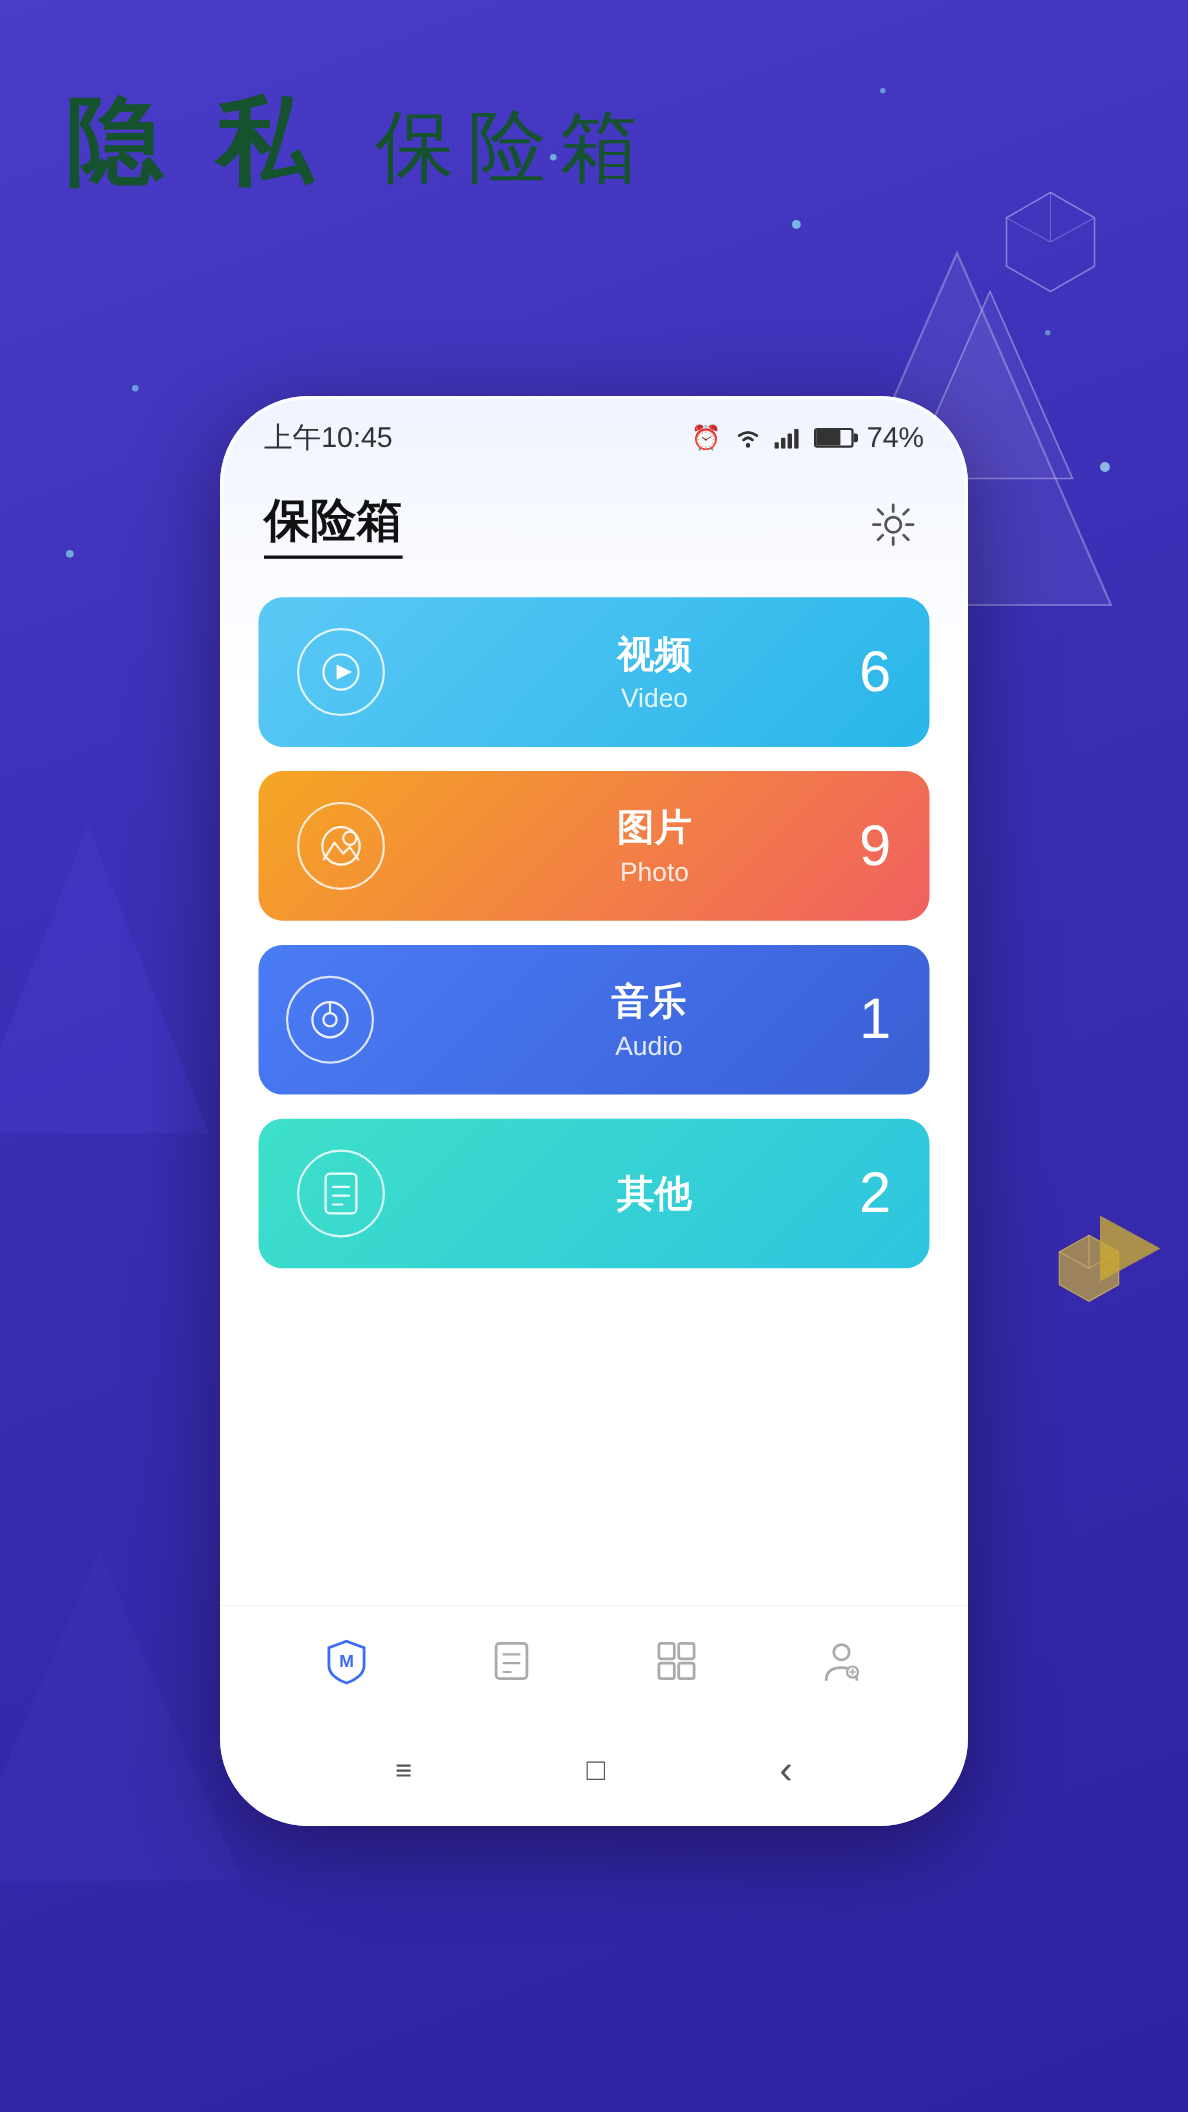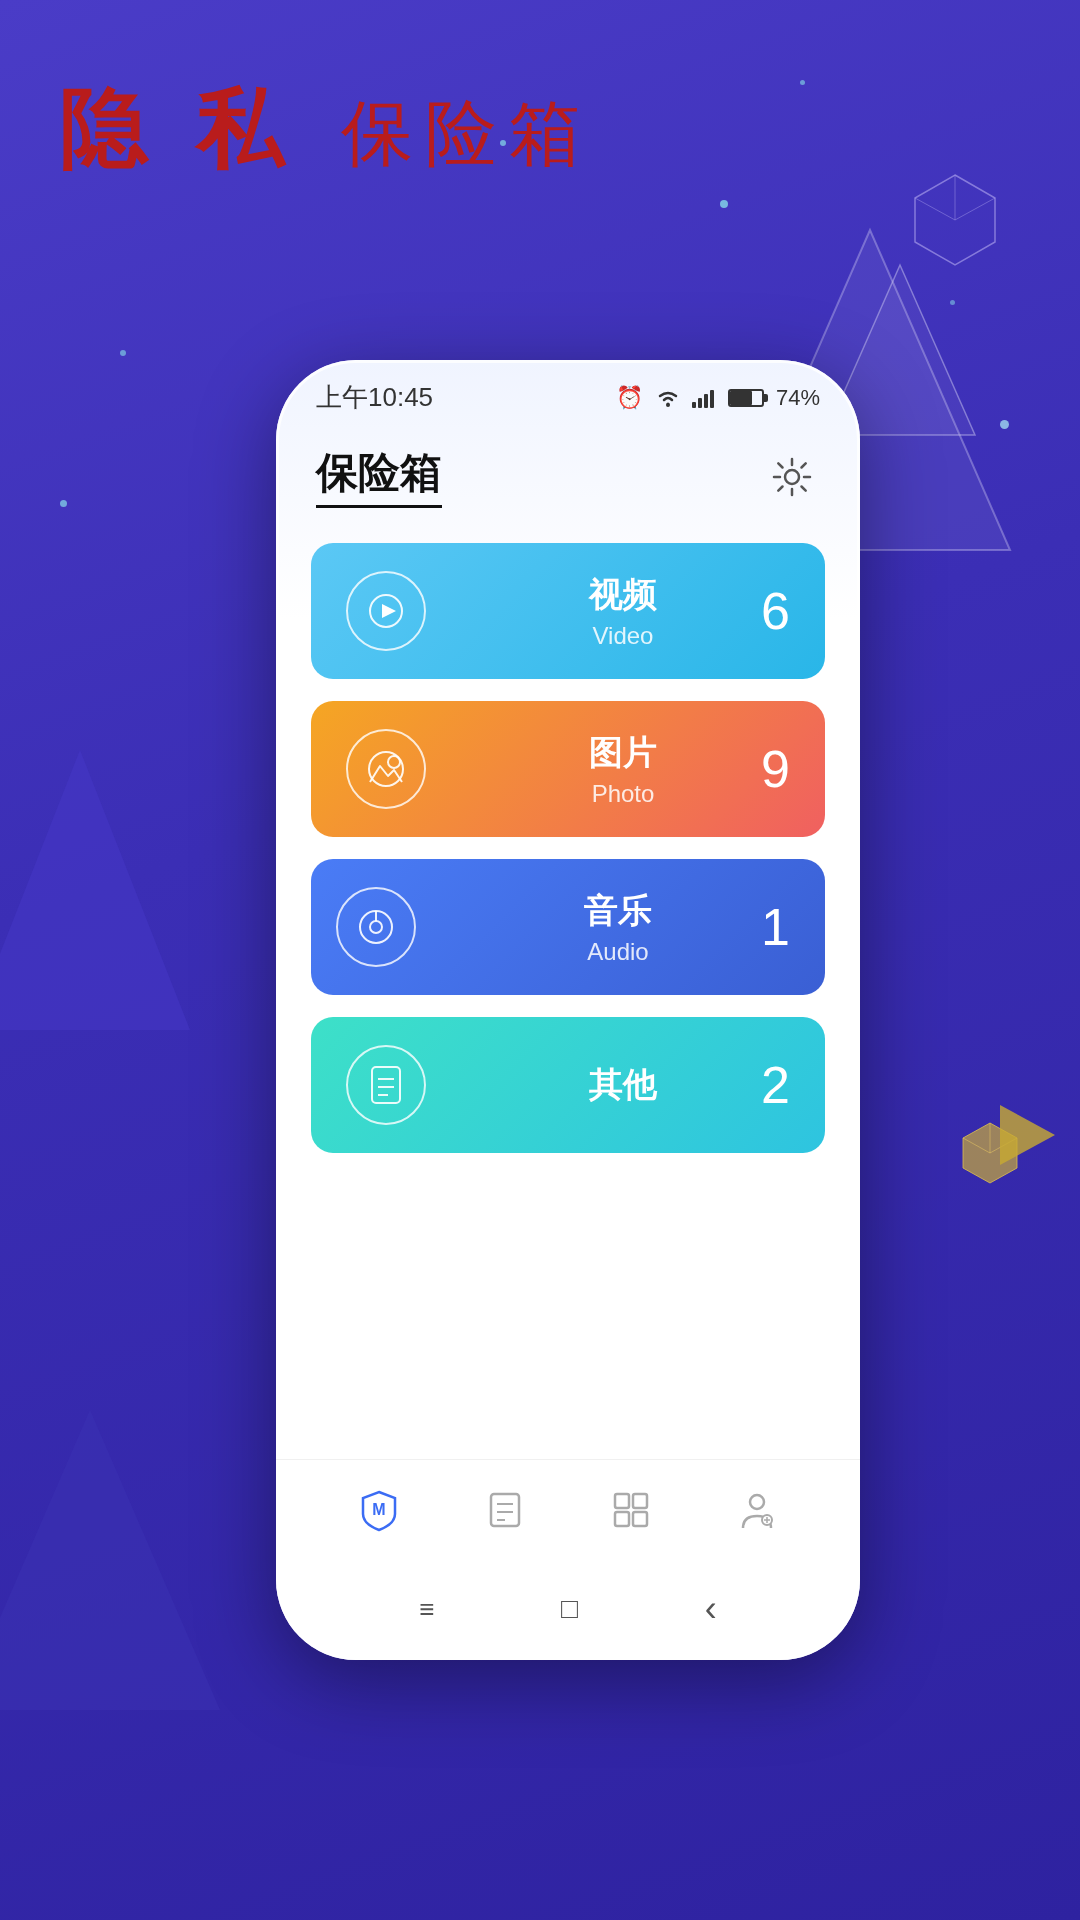--- a/index.html
+++ b/index.html
@@ -30,21 +30,21 @@
       position: absolute;
       background: #7ec8e3;
       border-radius: 50%;
     }
 
     
     .header-text {
       position: absolute;
       top: 80px;
       left: 60px;
-      color: #b91c1c;
+      color: #14532d;
     }
 
     .header-line1 {
       font-size: 88px;
       font-weight: 300;
       letter-spacing: 12px;
       line-height: 1.1;
     }
 
     .header-line1 .bold-part {
@@ -57,27 +57,26 @@
       letter-spacing: 8px;
       margin-top: 10px;
     }
 
     
     .phone-mockup {
       position: absolute;
       top: 360px;
       left: 50%;
       transform: translateX(-50%);
-      width: 584px;
+      width: 680px;
       height: 1300px;
       background: linear-gradient(180deg, #f0f4ff 0%, #ffffff 20%);
       border-radius: 80px;
       box-shadow: 0 20px 80px rgba(0,0,0,0.4), inset 0 0 0 3px rgba(255,255,255,0.8);
       overflow: hidden;
-      margin-left: 28px;
     }
 
     
     .status-bar {
       display: flex;
       justify-content: space-between;
       align-items: center;
       padding: 20px 40px 10px;
       font-size: 24px;
       color: #333;
@@ -347,21 +346,21 @@
         <rect x="0" y="14" width="4" height="6" fill="#333" rx="1"></rect>
         <rect x="6" y="10" width="4" height="10" fill="#333" rx="1"></rect>
         <rect x="12" y="6" width="4" height="14" fill="#333" rx="1"></rect>
         <rect x="18" y="2" width="4" height="18" fill="#333" rx="1"></rect>
       </svg>
 
       <div class="battery-bar">
         <div class="battery-icon">
             <div class="battery-fill"></div>
           </div>
-        <span style="margin-left:8px;font-size:22px;">74%</span>
+        <span style="margin-left:8px;font-size:26px;">74%</span>
       </div>
     </div>
   </div>
 
   <div class="app-header">
     <span class="app-title">保险箱</span>
     <div class="gear-btn">
       <svg width="44" height="44" viewBox="0 0 44 44">
         <circle cx="22" cy="22" r="7" fill="none" stroke="#555" stroke-width="2.5"></circle>
         <path d="M22 4 L22 10 M22 34 L22 40 M4 22 L10 22 M34 22 L40 22 M8.3 8.3 L12.5 12.5 M31.5 31.5 L35.7 35.7 M35.7 8.3 L31.5 12.5 M12.5 31.5 L8.3 35.7" stroke="#555" stroke-width="2.5" stroke-linecap="round"></path>

